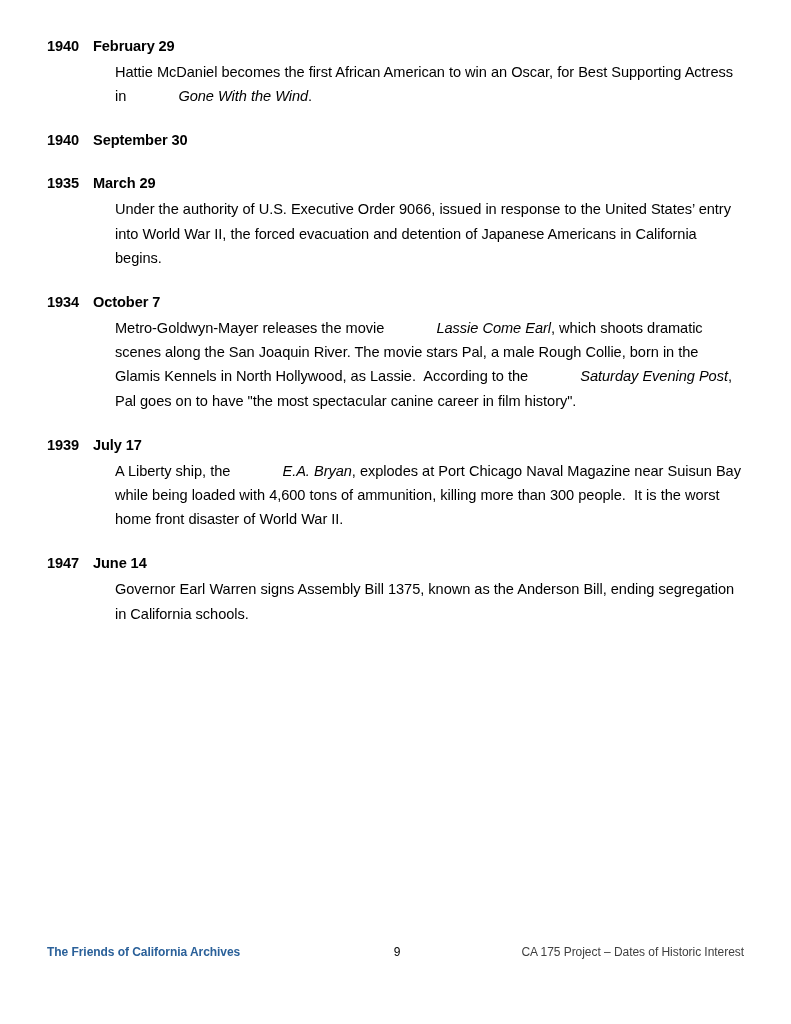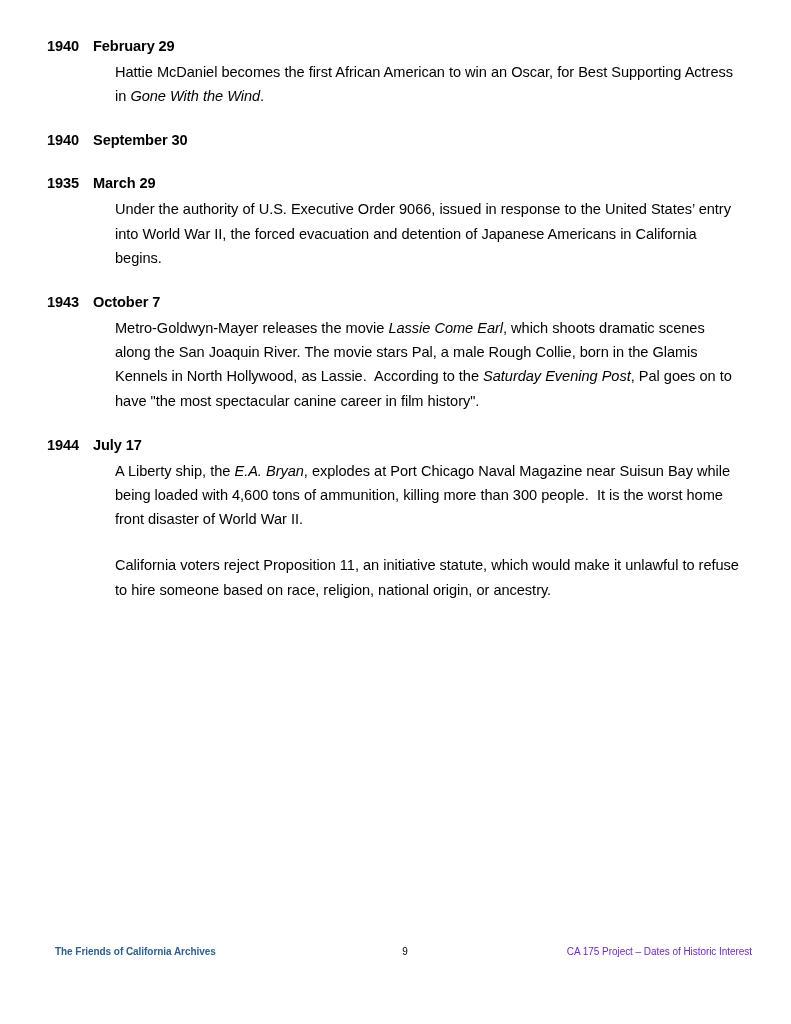--- a/index.html
+++ b/index.html
@@ -47,28 +47,29 @@
     margin-top: 3px;
     margin-left: 68px;
     width: 626px;
     font-size: 14.6px;
     line-height: 24.2px;
     text-align: left;
     letter-spacing: -0.05px;
     word-spacing: 0.1px;
   }
   .entry-body i {
+    margin-left: 48px;
   }
   .footer {
     position: absolute;
-    left: 55px;
+    left: 47px;
     top: 940px;
     width: 697px;
     height: 24px;
-    font-size: 10px;
+    font-size: 12px;
     line-height: 24px;
   }
   .footer-left {
     position: absolute;
     left: 0;
     top: 0;
     font-weight: bold;
     color: #2A6099;
     white-space: nowrap;
     letter-spacing: -0.05px;
@@ -101,35 +102,38 @@
         <div class="entry-body">Hattie McDaniel becomes the first African American to win an Oscar, for Best Supporting Actress in <i>Gone With the Wind</i>.</div>
       </div>
       <div class="entry">
         <div class="entry-head"><span class="entry-year">1940</span><span class="entry-date">September 30</span></div>
       </div>
       <div class="entry">
         <div class="entry-head"><span class="entry-year">1935</span><span class="entry-date">March 29</span></div>
         <div class="entry-body">Under the authority of U.S. Executive Order 9066, issued in response to the United States’ entry into World War II, the forced evacuation and detention of Japanese Americans in California begins.</div>
       </div>
       <div class="entry">
-        <div class="entry-head"><span class="entry-year">1943</span><span class="entry-date">October 7</span></div>
+        <div class="entry-head"><span class="entry-year">1934</span><span class="entry-date">October 7</span></div>
         <div class="entry-body">Metro-Goldwyn-Mayer releases the movie <i>Lassie Come Earl</i>, which shoots dramatic scenes along the San Joaquin River. The movie stars Pal, a male Rough Collie, born in the Glamis Kennels in North Hollywood, as Lassie.&nbsp; According to the <i>Saturday Evening Post</i>, Pal goes on to have "the most spectacular canine career in film history".</div>
       </div>
       <div class="entry">
-        <div class="entry-head"><span class="entry-year">1944</span><span class="entry-date">July 17</span></div>
+        <div class="entry-head"><span class="entry-year">1939</span><span class="entry-date">July 17</span></div>
         <div class="entry-body">A Liberty ship, the <i>E.A. Bryan</i>, explodes at Port Chicago Naval Magazine near Suisun Bay while being loaded with 4,600 tons of ammunition, killing more than 300 people.&nbsp; It is the worst home front disaster of World War II.</div>
       </div>
       <div class="entry">
       </div>
       <div class="entry">
-        <div class="entry-body">California voters reject Proposition 11, an initiative statute, which would make it unlawful to refuse to hire someone based on race, religion, national origin, or ancestry.</div>
       </div>
       <div class="entry">
+      </div>
+      <div class="entry">
+        <div class="entry-head"><span class="entry-year">1947</span><span class="entry-date">June 14</span></div>
+        <div class="entry-body">Governor Earl Warren signs Assembly Bill 1375, known as the Anderson Bill, ending segregation in California schools.</div>
       </div>
     </div>
 
   <div class="footer">
     <div class="footer-left" style="color: rgb(42, 96, 153);">The Friends of California Archives</div>
     <div class="footer-center">9</div>
-    <div class="footer-right" style="color: #6d28d9;">CA 175 Project – Dates of Historic Interest</div>
+    <div class="footer-right" style="color: #404040;">CA 175 Project – Dates of Historic Interest</div>
   </div>
 
 </div>
 
 </body></html>

